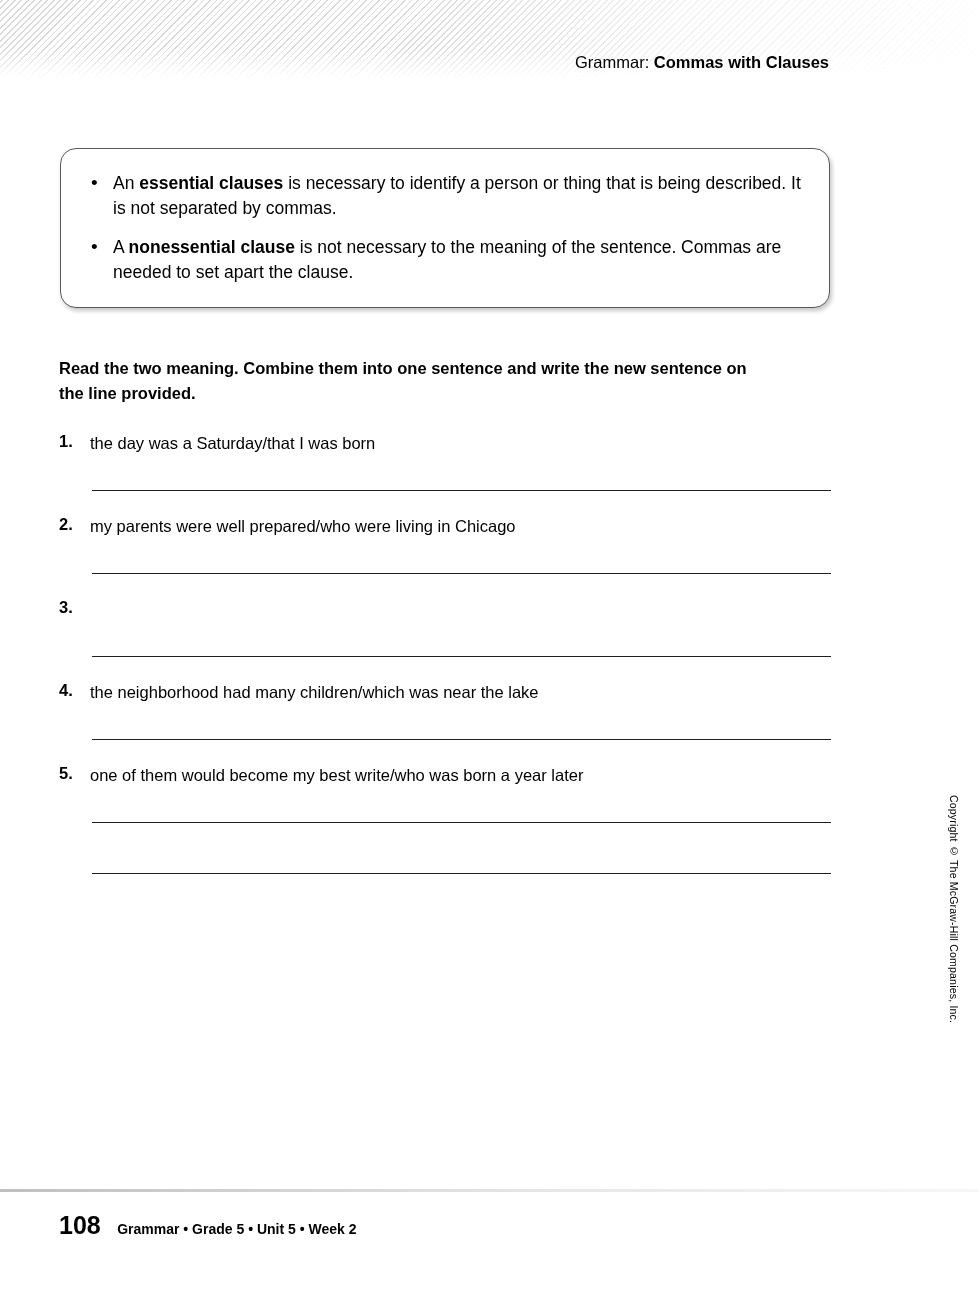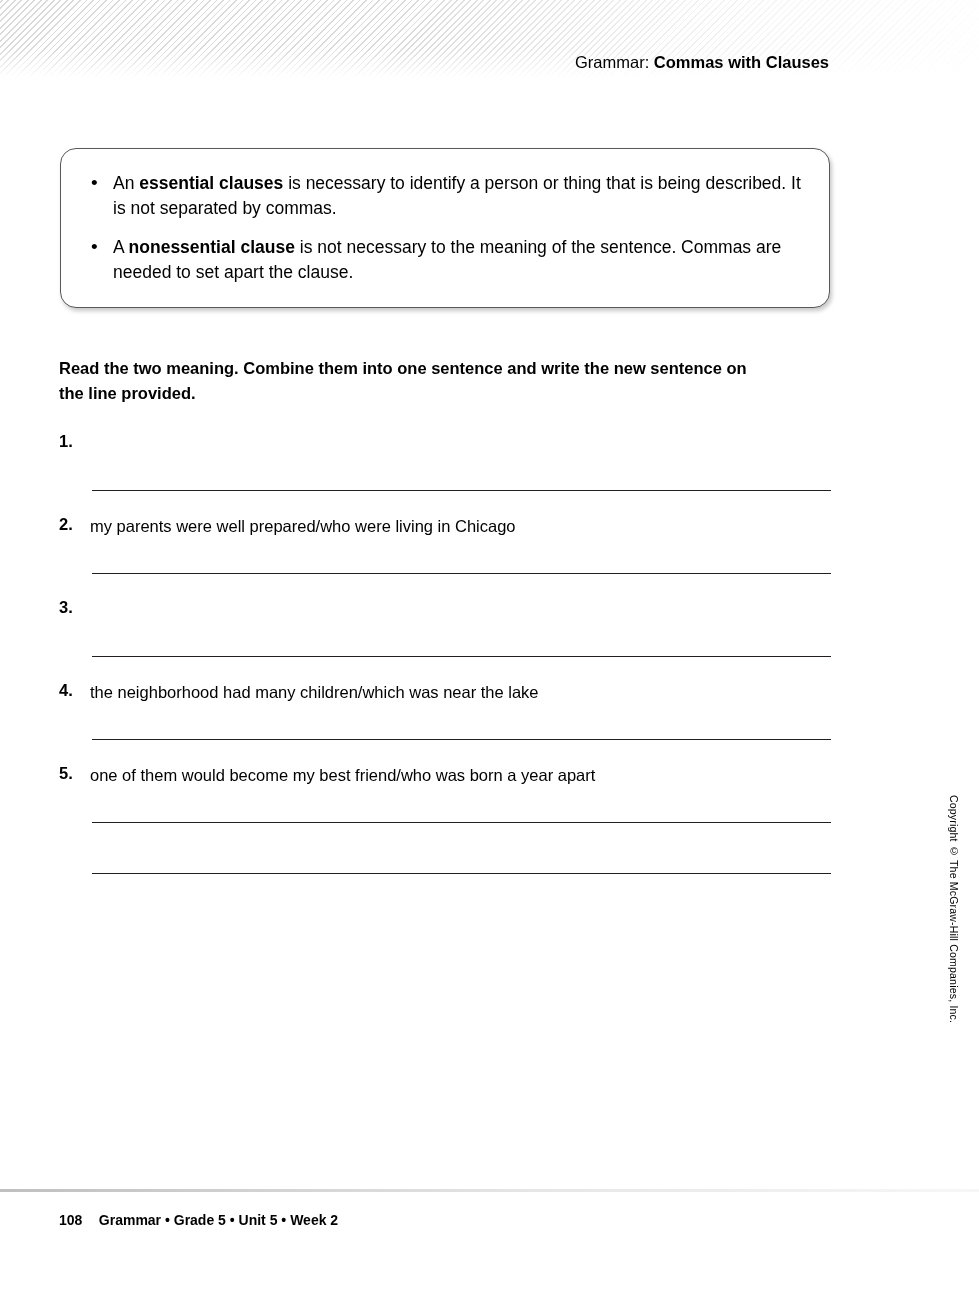--- a/index.html
+++ b/index.html
@@ -183,21 +183,21 @@
   }
   .footer {
     position: absolute;
     top: 1211px;
     left: 59px;
     font-size: 16px;
     white-space: nowrap;
   }
   .footer .page-num {
     font-weight: bold;
-    font-size: 14px;
+    font-size: 25px;
     margin-right: 12px;
   }
   .footer .footer-text {
     font-weight: bold;
     font-size: 14px;
   }
 </style>
 </head>
 <body>
 
@@ -225,20 +225,21 @@
     </ul>
   </div>
 
   <div class="directions">Read the two meaning. Combine them into one sentence and write the new sentence on the line provided.</div>
 
   <div class="items">
 
     <div class="item" style="margin-bottom:24px;">
       <div class="item-text-row">
         <span class="item-num">1.</span>
+        <span class="item-text">the day was a Saturday/that I was born</span>
       </div>
       <div class="answer-line" style="margin-top:29px;"></div>
     </div>
 
     <div class="item" style="margin-bottom:24px;">
       <div class="item-text-row">
         <span class="item-num">2.</span>
         <span class="item-text">my parents were well prepared/who were living in Chicago</span>
       </div>
       <div class="answer-line" style="margin-top:29px;"></div>
@@ -255,21 +256,21 @@
       <div class="item-text-row">
         <span class="item-num">4.</span>
         <span class="item-text">the neighborhood had many children/which was near the lake</span>
       </div>
       <div class="answer-line" style="margin-top:29px;"></div>
     </div>
 
     <div class="item">
       <div class="item-text-row">
         <span class="item-num">5.</span>
-        <span class="item-text">one of them would become my best friend/who was born a year apart</span>
+        <span class="item-text">one of them would become my best write/who was born a year later</span>
       </div>
       <div class="answer-line" style="margin-top:29px;"></div>
       <div class="answer-line" style="margin-top:49px;"></div>
     </div>
 
   </div>
 
   <div class="copyright">Copyright © The McGraw-Hill Companies, Inc.</div>
 
   <div class="footer-rule"></div>

